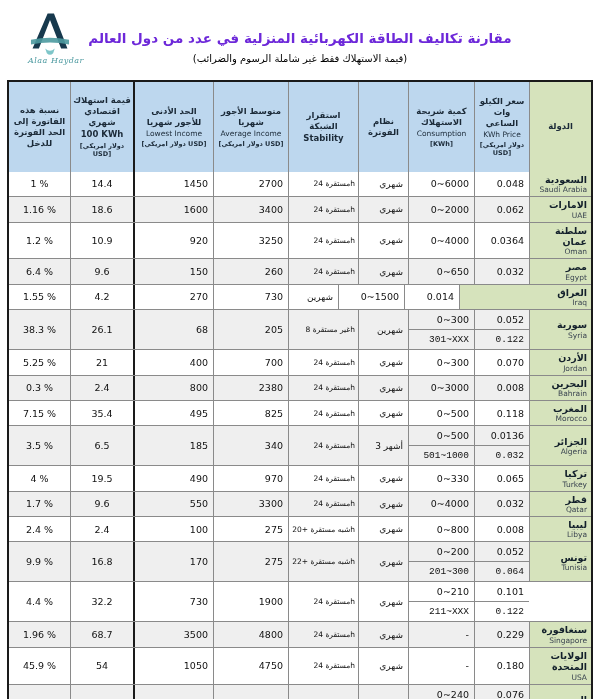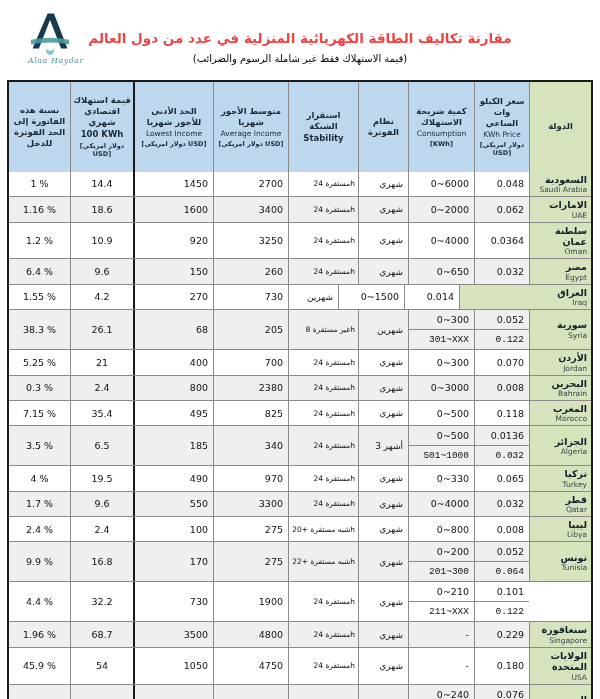--- a/index.html
+++ b/index.html
@@ -12,21 +12,21 @@
   
   .logo{position:absolute;left:26px;top:12px;width:70px;text-align:left;}
   .logo svg{display:block;}
   .signature{
     font-family:"DejaVu Serif", serif;font-style:italic;
     font-size:8px;color:#4d9aa0;margin:-2px 0 0 2px;letter-spacing:.5px;
   }
 
   
   .titles{padding-top:30px;text-align:center;direction:rtl;}
-  .title{font-size:13.5px;font-weight:bold;color:#ef4444;}
+  .title{font-size:13.5px;font-weight:bold;color:#6d28d9;}
   .subtitle{font-size:10px;color:#000;margin-top:7px;}
 
   
   .table{
     margin:16px 7px 0 7px;width:586px;box-sizing:border-box;
     border:2px solid #1a1a1a;background:#fff;
   }
   .trow{display:flex;min-height:22px;}
   .trow + .trow{border-top:1px solid #8a8a8a;}
   .cell,.cell-group{box-sizing:border-box;}

